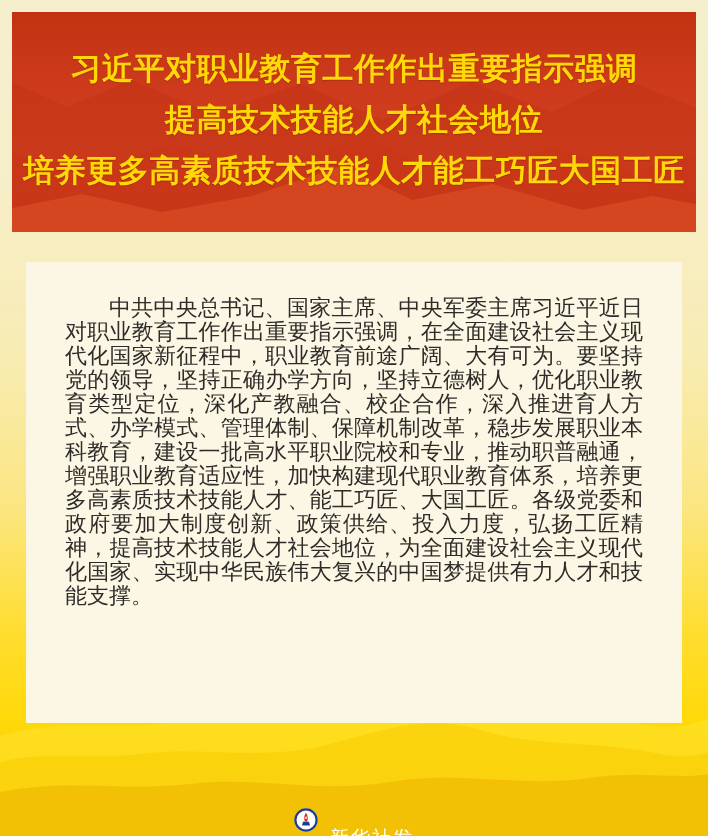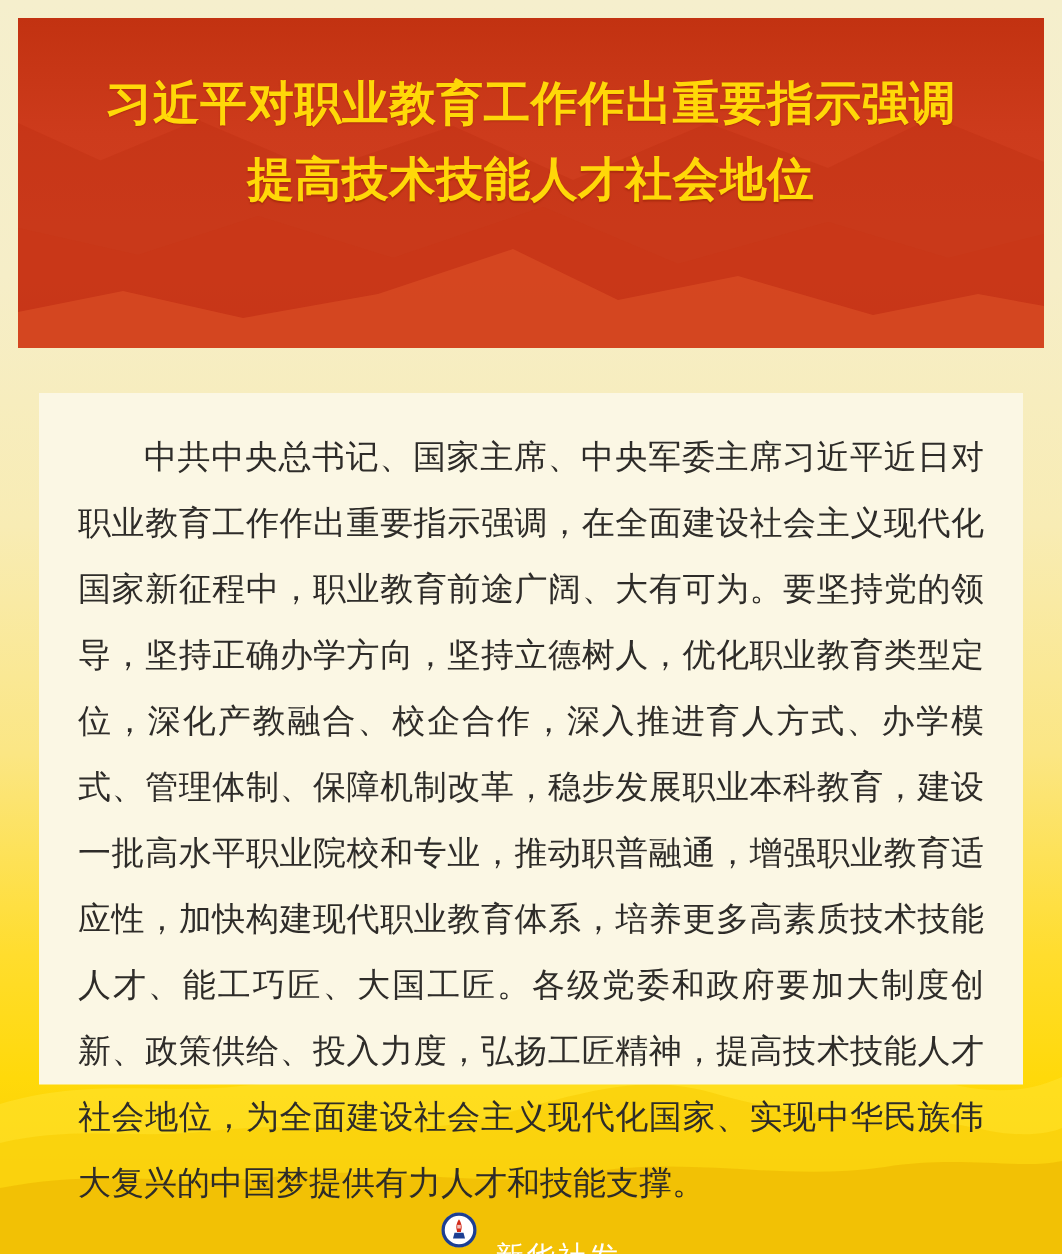--- a/index.html
+++ b/index.html
@@ -48,24 +48,24 @@
     text-shadow:0 1px 1px rgba(140,30,0,0.45);
   }
   
   .article-card{
     position:absolute;left:26px;top:262px;
     width:656px;height:461px;
     background:#fbf7e4;
     box-sizing:border-box;
   }
   .article-card p{
-    margin:0;
+    margin:13px;
     padding:21px 26px 0 26px;
     font-size:22px;
-    line-height:44px;
+    line-height:24px;
     color:#2e2c29;
     text-align:justify;
     text-indent:2em;
     letter-spacing:0px;
   }
   
   .footer-credit{
     position:absolute;left:0;top:789px;width:708px;
     display:flex;justify-content:center;align-items:center;
     column-gap:12px;
@@ -91,20 +91,21 @@
 
   <div class="banner">
     <svg class="banner-mountains" viewBox="0 0 684 220" preserveAspectRatio="none">
       <path d="M0,70 L55,95 L120,68 L200,102 L290,72 L370,108 L460,70 L540,100 L610,66 L684,96 L684,220 L0,220 Z" fill="#bc2e10" opacity="0.35"></path>
       <path d="M0,140 L80,158 L160,132 L250,160 L350,126 L440,164 L540,136 L620,160 L684,144 L684,220 L0,220 Z" fill="#c93615" opacity="0.5"></path>
       <path d="M0,196 L70,182 L150,200 L240,184 L330,154 L400,188 L480,172 L570,198 L640,184 L684,192 L684,220 L0,220 Z" fill="#df5428" opacity="0.55"></path>
     </svg>
     <div class="banner-text">
       <div class="headline-line">习近平对职业教育工作作出重要指示强调</div>
       <div class="headline-line">提高技术技能人才社会地位</div>
+      <div class="headline-line">培养更多高素质技术技能人才能工巧匠大国工匠</div>
     </div>
   </div>
 
   <div class="article-card">
     <p>中共中央总书记、国家主席、中央军委主席习近平近日对职业教育工作作出重要指示强调，在全面建设社会主义现代化国家新征程中，职业教育前途广阔、大有可为。要坚持党的领导，坚持正确办学方向，坚持立德树人，优化职业教育类型定位，深化产教融合、校企合作，深入推进育人方式、办学模式、管理体制、保障机制改革，稳步发展职业本科教育，建设一批高水平职业院校和专业，推动职普融通，增强职业教育适应性，加快构建现代职业教育体系，培养更多高素质技术技能人才、能工巧匠、大国工匠。各级党委和政府要加大制度创新、政策供给、投入力度，弘扬工匠精神，提高技术技能人才社会地位，为全面建设社会主义现代化国家、实现中华民族伟大复兴的中国梦提供有力人才和技能支撑。</p>
   </div>
 
   <div class="footer-credit">
     <svg class="logo-wrap" viewBox="0 0 24 24">
       <circle cx="12" cy="12" r="11.5" fill="#ffffff"></circle>

